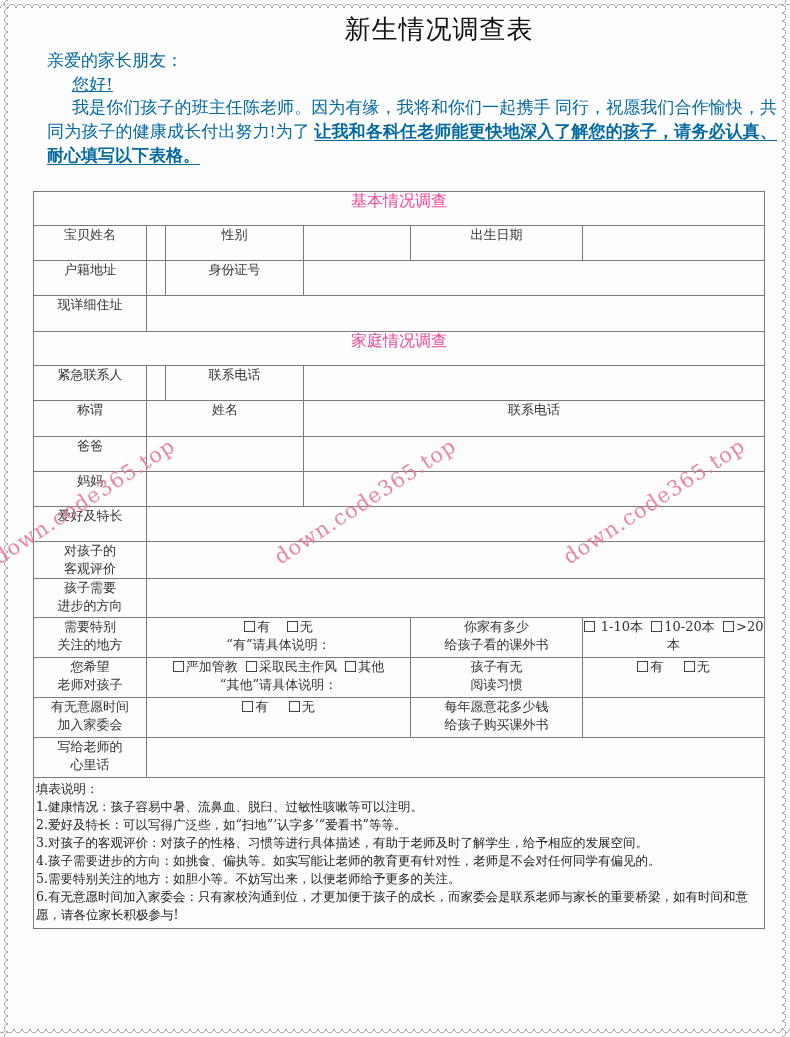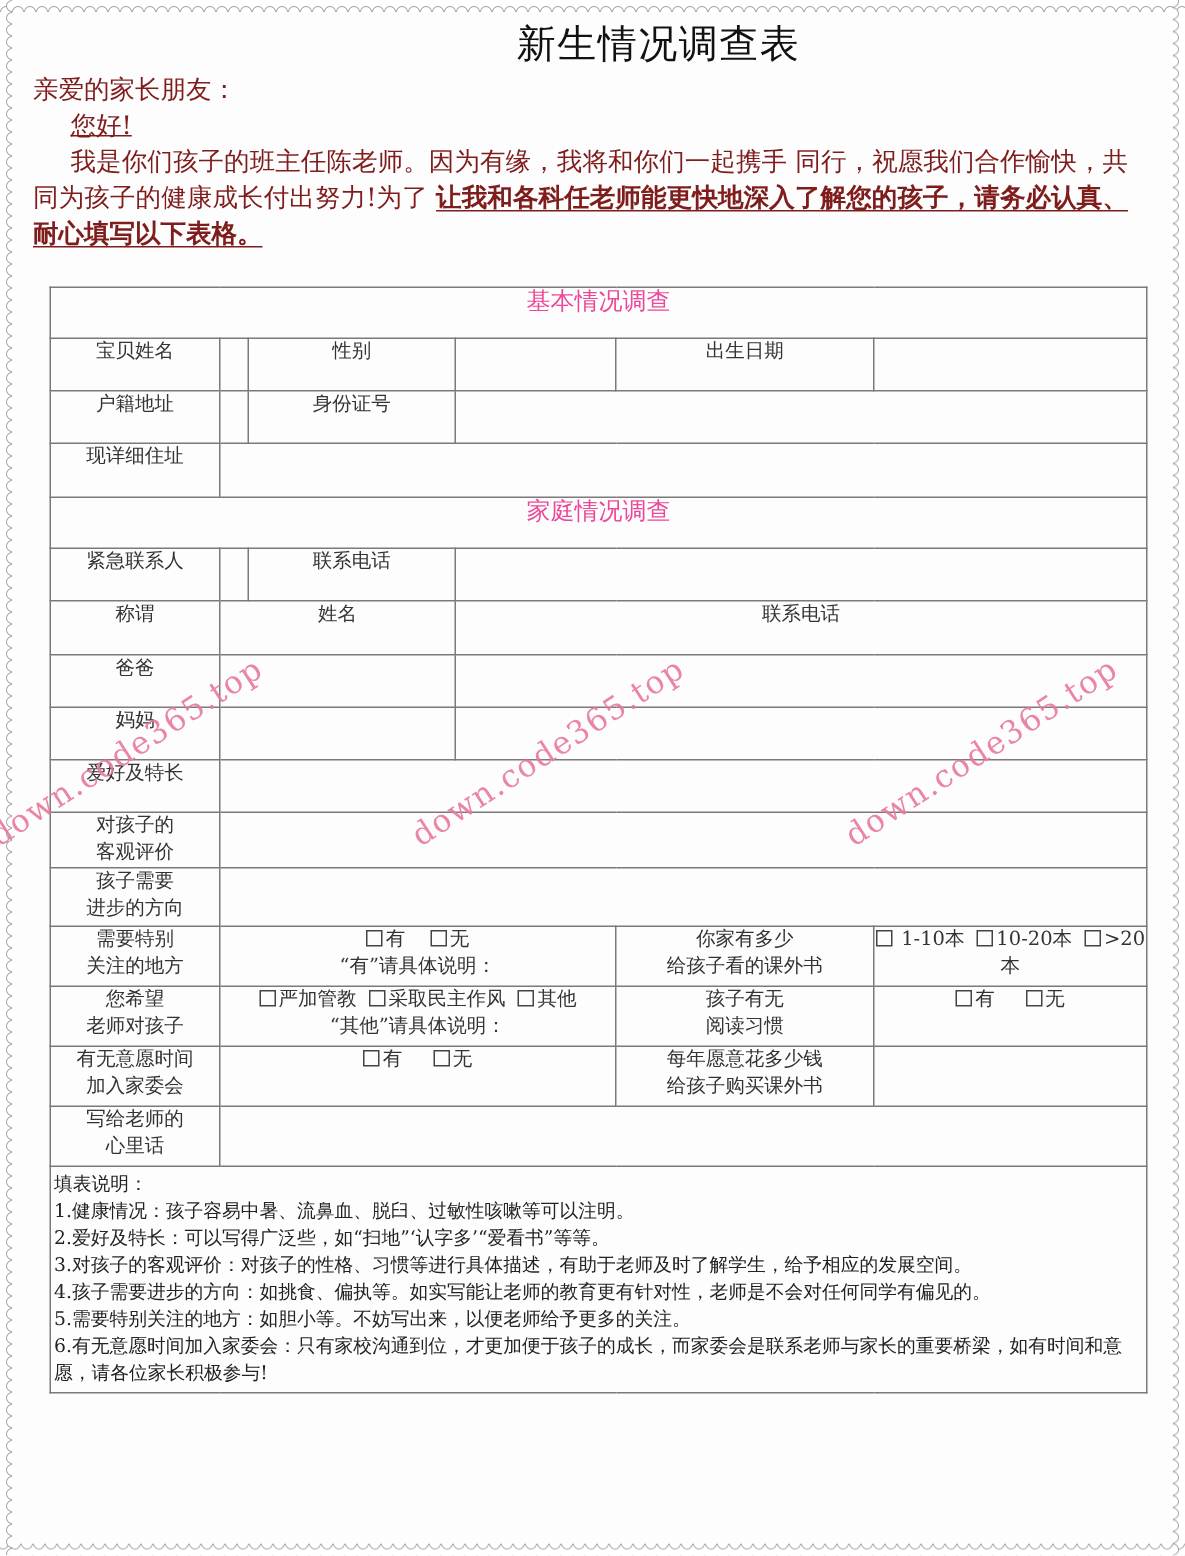--- a/index.html
+++ b/index.html
@@ -26,24 +26,24 @@
     background-image: radial-gradient(circle at 8px 4px, #ffffff 3px, #9a9a9a 3.6px, transparent 4.2px);
     background-size: 8px 8px;
   }
   .edge-left { left: 0; }
   .edge-right { right: 0; transform: rotate(180deg); }
 
   .title {
     position: absolute; left: 0; top: 12px; width: 790px; text-align: center;
     font-size: 26px; letter-spacing: 1px; color: #111; padding-left: 44px;
   }
-  .letter { position: absolute; left: 22px; top: 48px; width: 730px; font-size: 17px; line-height: 24px; color: #7f1d1d; }
+  .letter { position: absolute; left: 47px; top: 48px; width: 730px; font-size: 17px; line-height: 24px; color: #0369a1; }
   .letter .greet { display: block; }
   .letter .hello { display: block; padding-left: 25px; text-decoration: underline; }
-  .letter .body { display: block; text-indent: 25px; text-align: justify; }
+  .letter .body { display: block; text-indent: 25px; text-align: justify; font-family: Liberation Serif, serif; }
   .letter u { text-decoration: underline; font-weight: bold; text-underline-offset: 3px; }
 
   table.form {
     position: absolute; left: 33px; top: 191px; width: 731px;
     border-collapse: collapse; table-layout: fixed;
     font-size: 13px; color: #333;
   }
   table.form td {
     border: 1px solid #7a7a7a; padding: 0; vertical-align: top;
     text-align: center; line-height: 18px;

